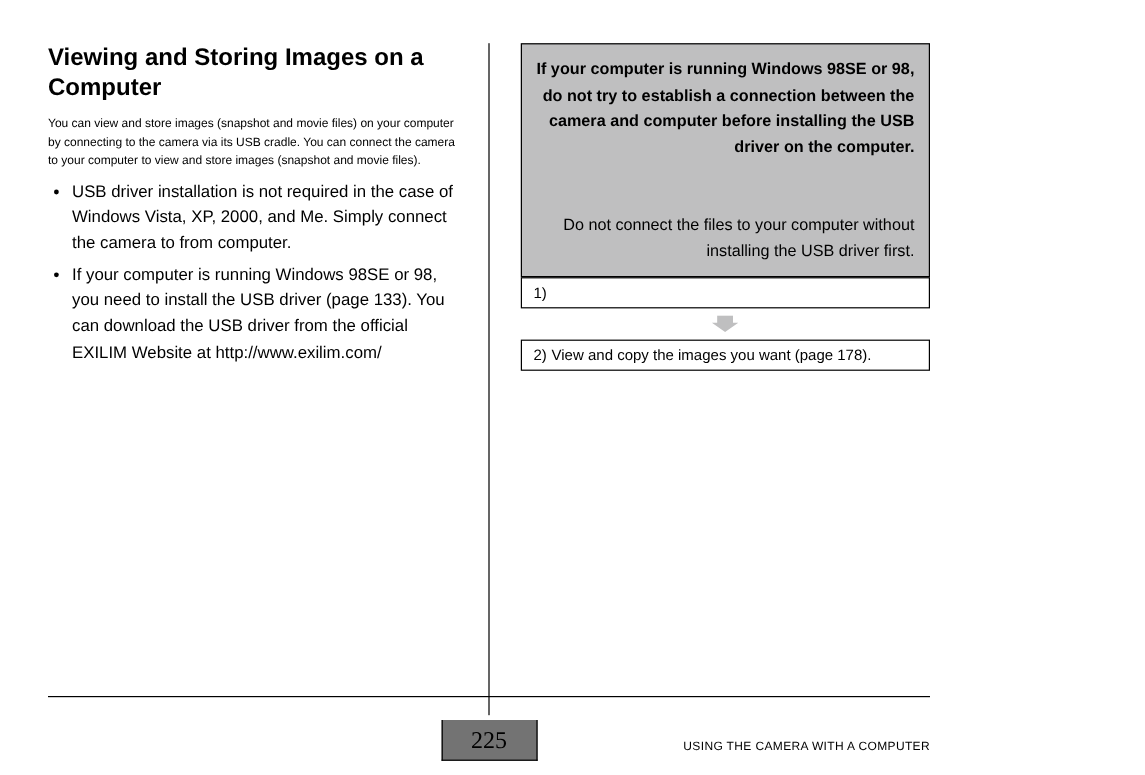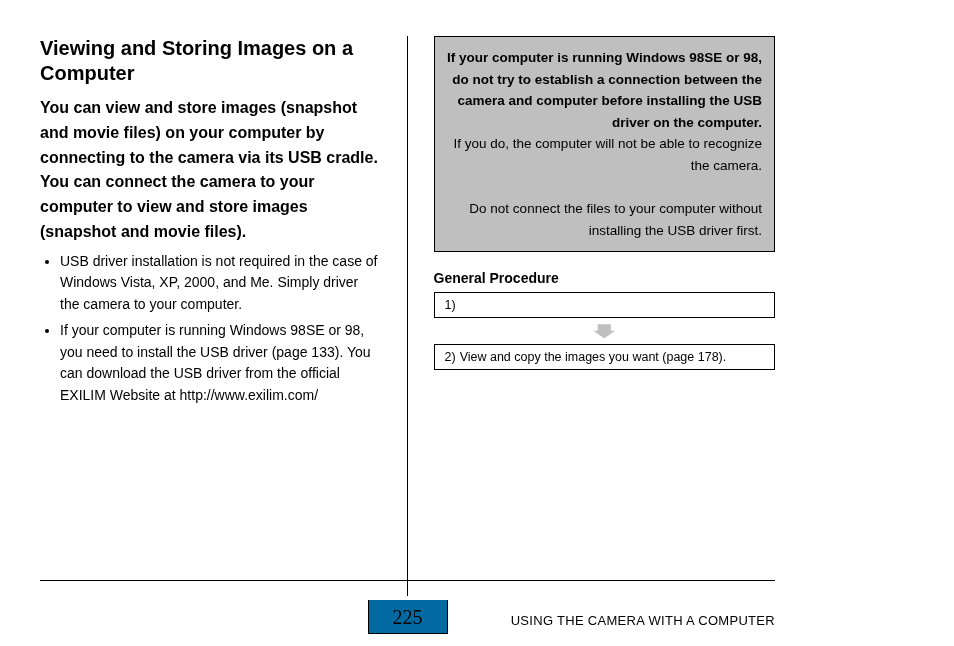--- a/index.html
+++ b/index.html
@@ -3,59 +3,58 @@
 <meta charset="utf-8">
 <style>
   * { box-sizing: border-box; margin: 0; padding: 0; }
   html, body { width: 954px; height: 646px; background: #fff; font-family: Arial, Helvetica, sans-serif; color: #000; }
   .page { position: relative; width: 815px; height: 646px; padding: 36px 40px 40px 40px; }
   .columns { display: flex; height: 520px; }
   .col { flex: 1; padding-right: 26px; position: relative; }
   .col:first-child::after { content: ""; position: absolute; right: 0; top: 0; bottom: -40px; width: 1px; background: #000; }
   .col + .col { padding-left: 26px; padding-right: 0; }
   h1 { font-size: 20px; font-weight: bold; line-height: 1.25; margin-bottom: 10px; }
-  p { font-size: 16px; line-height: 1.55; margin-bottom: 6px; font-weight: bold; }
+  p { font-size: 10px; line-height: 1.55; margin-bottom: 6px; }
   ul { list-style: disc; padding-left: 20px; margin-top: 4px; }
   li { font-size: 14px; line-height: 1.55; margin-bottom: 4px; }
   .warning { border: 1px solid #000; background: #bfbfc0; padding: 10px 12px; font-size: 13.5px; line-height: 1.6; text-align: right; }
   .warning .bold { font-weight: bold; display: block; }
   .subhead { font-size: 14px; font-weight: bold; margin-top: 18px; margin-bottom: 6px; }
   .stepbox { border: 1px solid #000; padding: 5px 10px; font-size: 12.5px; display: flex; gap: 4px; }
   .stepbox .num { white-space: nowrap; }
   .arrow-wrap { display: flex; justify-content: center; margin: 6px 0; }
   .arrow-down { width: 22px; height: 14px; background: #bfbfc0; clip-path: polygon(20% 0, 80% 0, 80% 45%, 100% 45%, 50% 100%, 0 45%, 20% 45%); border: 0; }
   .footer { position: absolute; left: 40px; right: 40px; bottom: 18px; display: flex; align-items: flex-end; justify-content: space-between; }
   .footer-line { position: absolute; left: 40px; right: 40px; bottom: 65px; height: 1px; background: #000; }
-  .page-num-box { position: absolute; left: 50%; bottom: 12px; transform: translateX(-50%); border: 1px solid #000; border-top: none; padding: 6px 24px 4px 24px; font-family: Georgia, 'Times New Roman', serif; font-size: 20px; background: #0369a1; }
-  .footer-label { font-size: 13px; letter-spacing: 0.3px; margin-left: auto; }
+  .page-num-box { position: absolute; left: 50%; bottom: 12px; transform: translateX(-50%); border: 1px solid #000; border-top: none; padding: 6px 24px 4px 24px; font-family: Georgia, 'Times New Roman', serif; font-size: 20px; background: #737373; }
+  .footer-label { font-size: 10px; letter-spacing: 0.3px; margin-left: auto; }
 </style>
 </head>
 <body>
 
 <div class="page">
   <div class="columns">
 
     <div class="col">
       <h1>Viewing and Storing Images on a Computer</h1>
       <p>You can view and store images (snapshot and movie files) on your computer by connecting to the camera via its USB cradle. You can connect the camera to your computer to view and store images (snapshot and movie files).</p>
       <ul>
-        <li>USB driver installation is not required in the case of Windows Vista, XP, 2000, and Me. Simply driver the camera to your computer.</li>
+        <li>USB driver installation is not required in the case of Windows Vista, XP, 2000, and Me. Simply connect the camera to from computer.</li>
         <li>If your computer is running Windows 98SE or 98, you need to install the USB driver (page 133). You can download the USB driver from the official EXILIM Website at http://www.exilim.com/</li>
       </ul>
     </div>
 
     <div class="col">
       <div class="warning">
         <span class="bold">If your computer is running Windows 98SE or 98, do not try to establish a connection between the camera and computer before installing the USB driver on the computer.</span>
-        <span>If you do, the computer will not be able to recognize the camera.</span><br>
+        <br>
         <br>
         <span>Do not connect the files to your computer without installing the USB driver first.</span>
       </div>
 
-      <div class="subhead">General Procedure</div>
 
       <div class="stepbox">
         <span class="num">1)</span>
       </div>
 
       <div class="arrow-wrap">
         <div class="arrow-down"></div>
       </div>
 
       <div class="stepbox">

